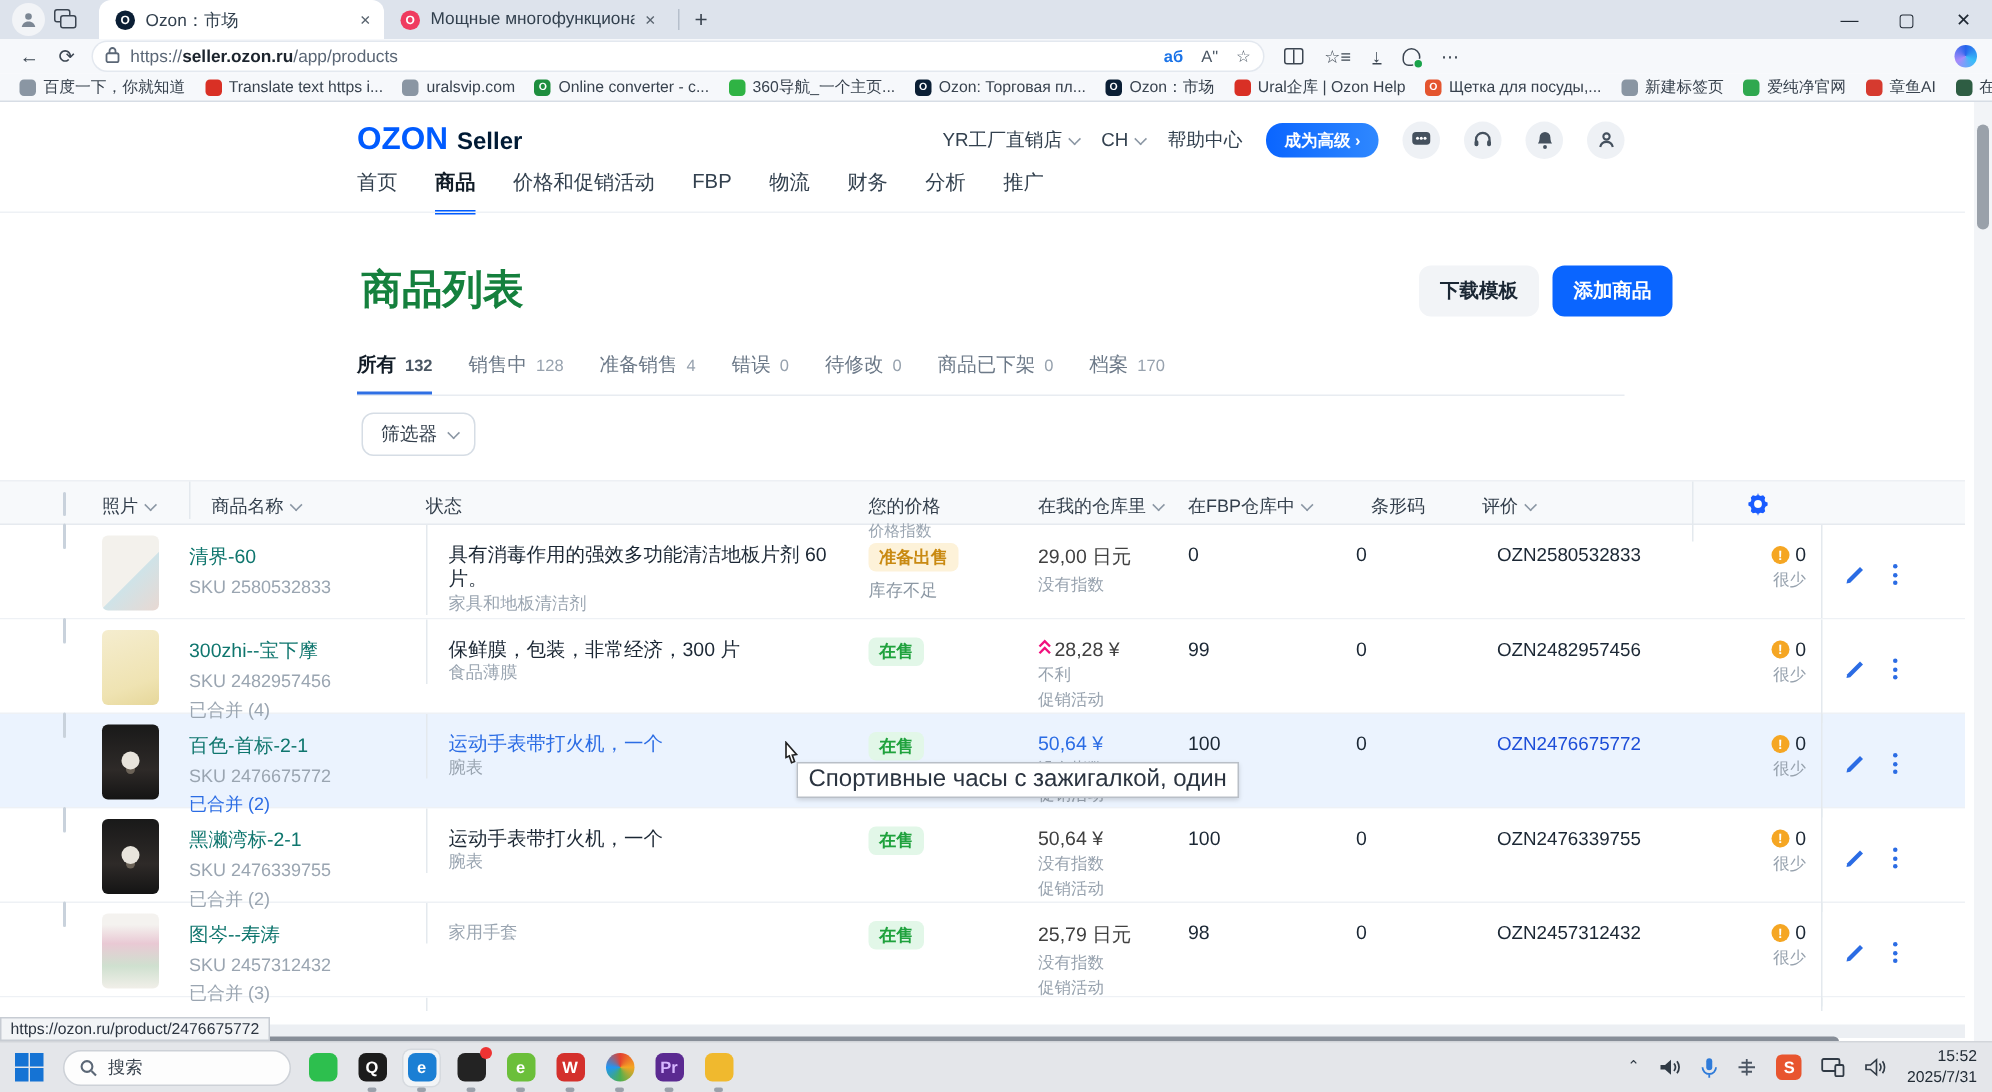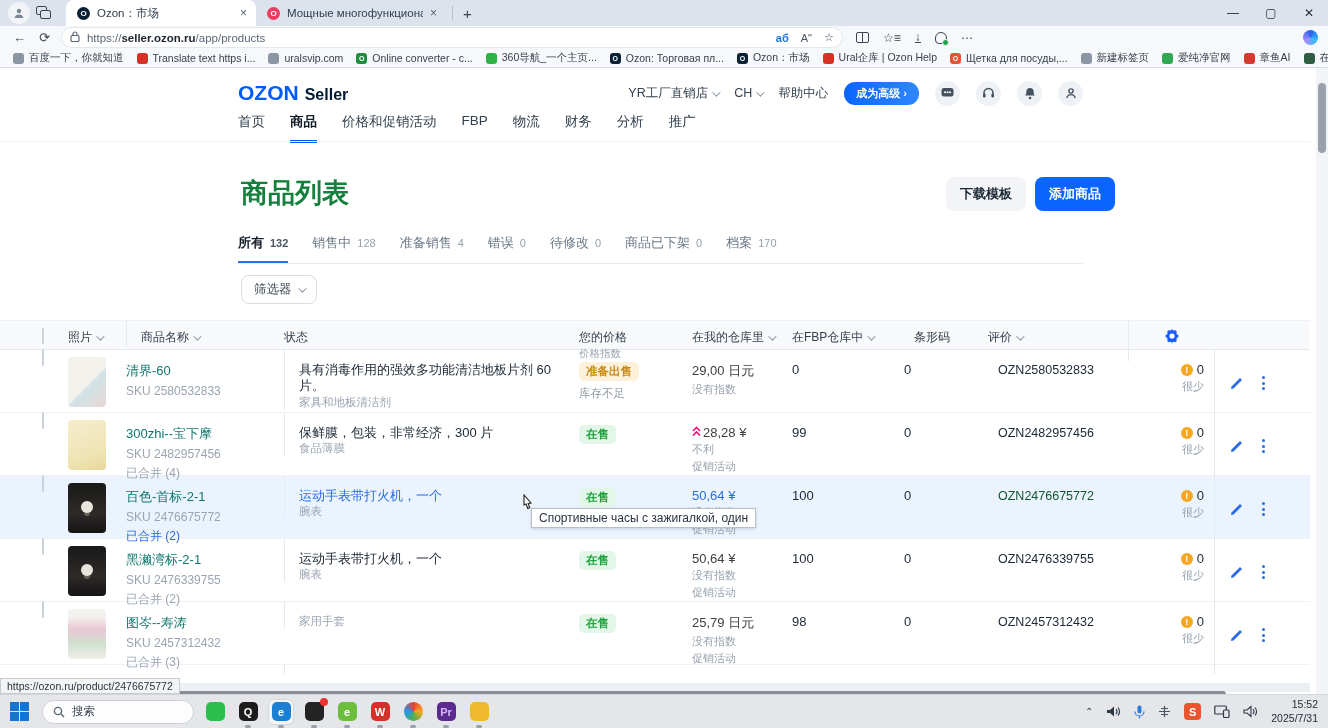--- a/index.html
+++ b/index.html
@@ -91,30 +91,30 @@
   .badge { display:inline-block; font-size:11.5px; border-radius:5px; padding:2px 7px; font-weight:bold; }
   .badge.ok { background:#e2f7e8; color:#1fa23d; }
   .badge.warn { background:#fdf2d9; color:#c98a12; }
   .st-sub { color:#8c98a4; font-size:11.5px; margin-top:5px; }
   .price-main { color:#404040; white-space:nowrap; }
   .price-main.link { color:#2b6ce4; }
   .price-sub { color:#97a2ae; font-size:11px; margin-top:2px; }
   .trend { display:inline-block; margin-right:2px; }
   .num { color:#1b2734; }
   .bc { color:#1b2734; font-size:12.5px; }
-  .bc.link { color:#14532d; }
+  .bc.link { color:#1d4ed8; }
   .rating-line { display:flex; justify-content:flex-end; gap:4px; align-items:center; padding-right:10px; }
   .rt-ic { width:12px; height:12px; border-radius:50%; background:#f5a623; color:#fff; font-size:9px; font-weight:bold; text-align:center; line-height:12px; }
   .rt-sub { color:#97a2ae; font-size:11px; text-align:right; padding-right:10px; margin-top:2px; }
   .act { display:flex; gap:18px; justify-content:center; padding-top:14px; }
   .dots3 { display:inline-flex; flex-direction:column; gap:2.5px; }
   .dots3 i { width:3px; height:3px; border-radius:50%; background:#2b6ce4; }
   .partial { height:9px; overflow:hidden; border-bottom:none; }
   
-  #hover-tip { position:absolute; left:531px; top:508px; background:#fff; border:1px solid #b9bfc7; box-shadow:0 1px 3px rgba(0,0,0,.15); font-size:12px; color:#2b3440; padding:2px 7px; white-space:nowrap; }
+  #hover-tip { position:absolute; left:531px; top:508px; background:#fff; border:1px solid #b9bfc7; box-shadow:0 1px 3px rgba(0,0,0,.15); font-size:16px; color:#2b3440; padding:2px 7px; white-space:nowrap; }
   #cursor { position:absolute; left:520px; top:494px; }
   
   #hscroll { position:absolute; left:0; top:615px; width:1310px; height:9px; background:#eceff3; }
   #hscroll .thumb { position:absolute; left:34px; top:1px; width:1192px; height:7px; background:#878e98; border-radius:4px; }
   #vscroll { position:absolute; right:0; top:68px; width:12px; height:626px; background:#f2f4f7; }
   #vscroll .thumb { position:absolute; left:2px; top:8px; width:8px; height:70px; background:#9aa1aa; border-radius:4px; }
   #statusurl { position:absolute; left:0; top:678px; background:#f2f4f6; border:1px solid #c7ccd3; font-size:10.5px; color:#2b3440; padding:1px 6px; }
   
   #taskbar { position:absolute; left:0; top:694px; width:1328px; height:34px; background:#e4e6ea; border-top:1px solid #d2d5da; display:flex; align-items:center; }
   #startbtn { width:20px; height:20px; margin-left:10px; display:grid; grid-template-columns:9px 9px; grid-gap:1px; }

